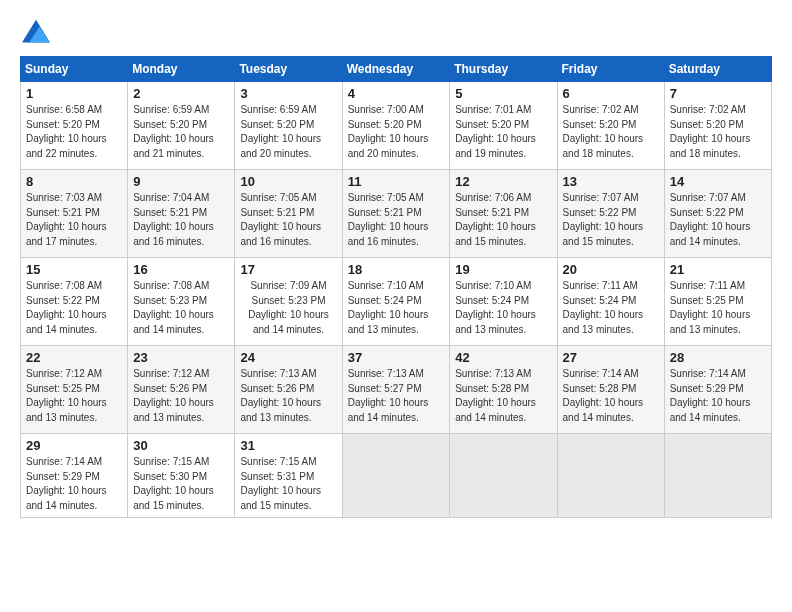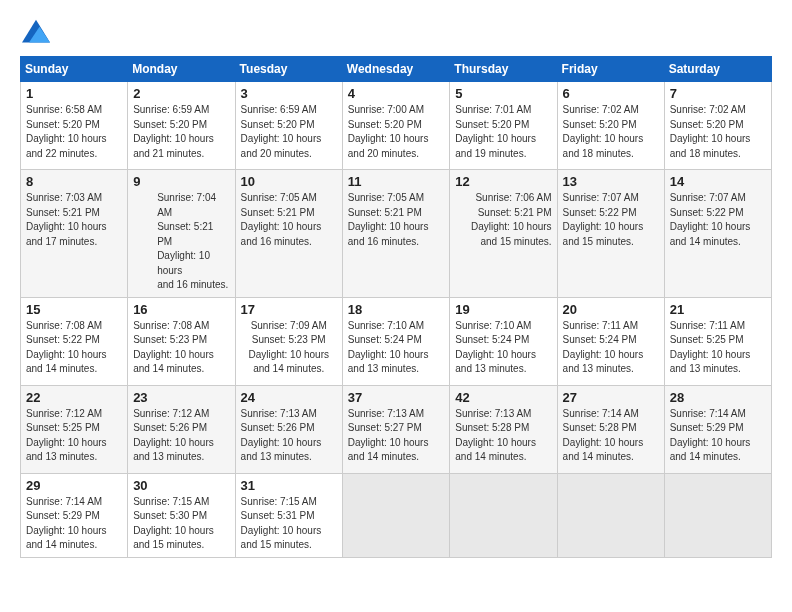--- a/index.html
+++ b/index.html
@@ -185,42 +185,42 @@
         <tr>
           <td>
             <span class="day-num">8</span>
             <div class="day-info" style="white-space: pre-line;">Sunrise: 7:03 AM
 Sunset: 5:21 PM
 Daylight: 10 hours
 and 17 minutes.</div>
           </td>
           <td>
             <span class="day-num">9</span>
-            <div class="day-info" style="white-space: pre-line; margin-left: 24px;">Sunrise: 7:04 AM
+            <div class="day-info" style="white-space: pre-line;">Sunrise: 7:04 AM
 Sunset: 5:21 PM
 Daylight: 10 hours
 and 16 minutes.</div>
           </td>
           <td>
             <span class="day-num">10</span>
             <div class="day-info" style="white-space: pre-line;">Sunrise: 7:05 AM
 Sunset: 5:21 PM
 Daylight: 10 hours
 and 16 minutes.</div>
           </td>
           <td>
             <span class="day-num">11</span>
             <div class="day-info" style="white-space: pre-line;">Sunrise: 7:05 AM
 Sunset: 5:21 PM
 Daylight: 10 hours
 and 16 minutes.</div>
           </td>
           <td>
             <span class="day-num">12</span>
-            <div class="day-info" style="white-space: pre-line; text-align: right;">Sunrise: 7:06 AM
+            <div class="day-info" style="white-space: pre-line;">Sunrise: 7:06 AM
 Sunset: 5:21 PM
 Daylight: 10 hours
 and 15 minutes.</div>
           </td>
           <td>
             <span class="day-num">13</span>
             <div class="day-info" style="white-space: pre-line;">Sunrise: 7:07 AM
 Sunset: 5:22 PM
 Daylight: 10 hours
 and 15 minutes.</div>

